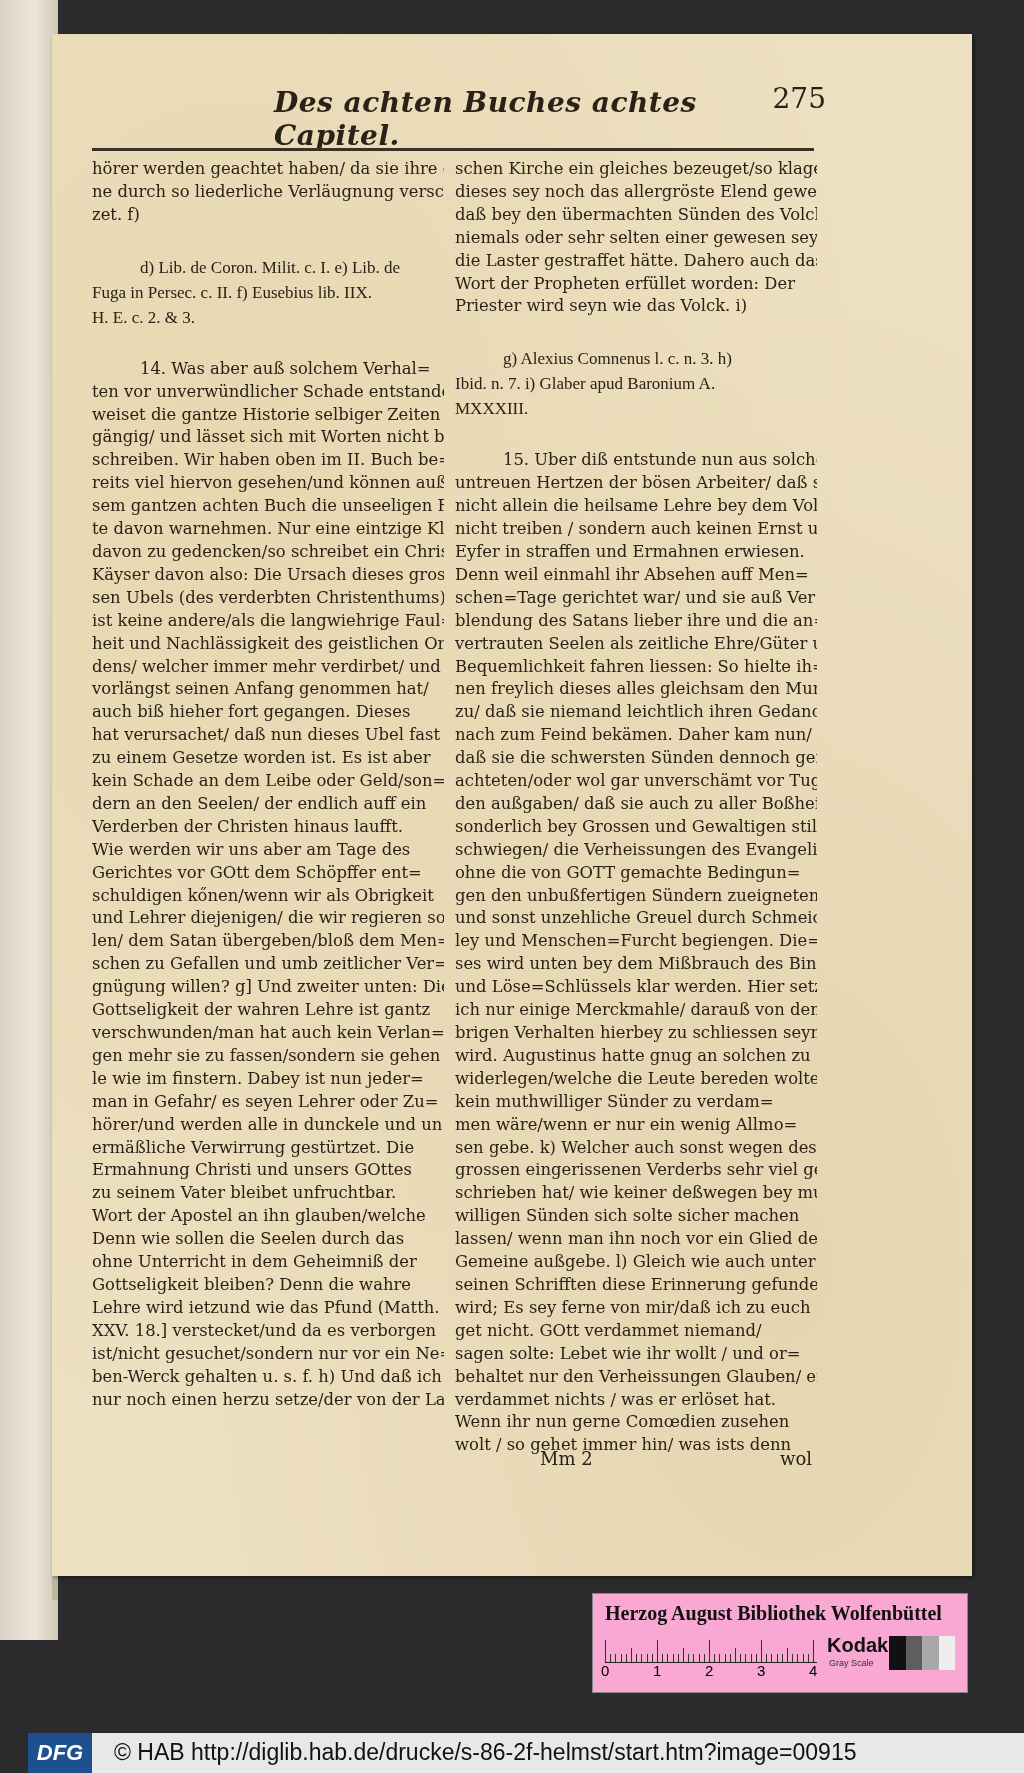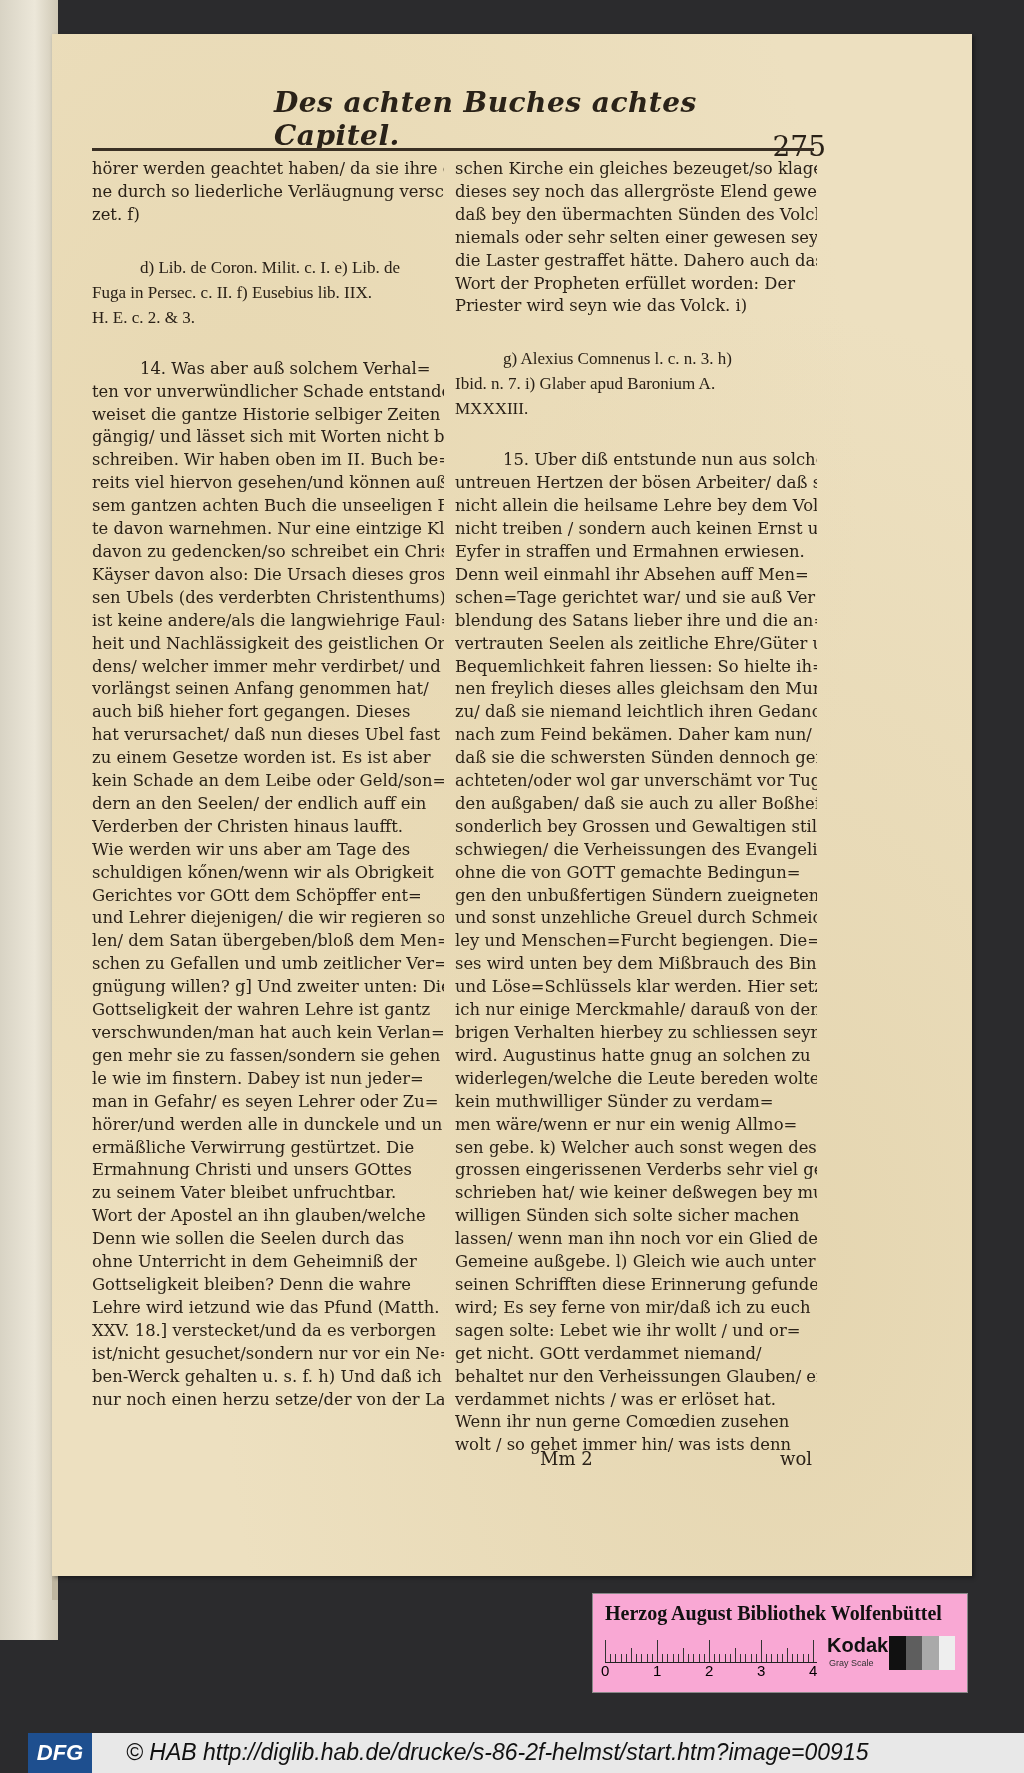--- a/index.html
+++ b/index.html
@@ -4,21 +4,21 @@
 <style>
   html, body { margin:0; padding:0; }
   body { width:1024px; height:1773px; background:#2b2b2d; position:relative; overflow:hidden; font-family:"DejaVu Serif", serif; }
   .left-page { position:absolute; left:0; top:0; width:58px; height:1640px; background:linear-gradient(90deg,#d8d3c4 0%,#ece7d9 60%,#cfc8b5 100%); }
   .left-page .edge { position:absolute; right:0; top:40px; width:6px; height:1560px; background:#bfb6a0; }
   .page { position:absolute; left:52px; top:34px; width:920px; height:1542px; background:#ede0c0;
           background-image: radial-gradient(ellipse at 20% 30%, rgba(220,200,150,.35), transparent 60%), radial-gradient(ellipse at 80% 80%, rgba(210,190,140,.3), transparent 55%);
           box-shadow: 2px 2px 4px rgba(0,0,0,.4); }
   .header { position:absolute; left:218px; top:86px; width:600px; height:36px; }
   .header .title { position:absolute; left:56px; top:0; font-size:28px; color:#2a2218; letter-spacing:0.5px; font-family:"DejaVu Serif", serif; font-weight:bold; font-style:italic; }
-  .header .pageno { position:absolute; right:-8px; top:-4px; font-size:28px; color:#2a2218; font-family:"DejaVu Serif", serif;margin-top:48px; }
+  .header .pageno { position:absolute; right:-8px; top:-4px; font-size:28px; color:#2a2218; font-family:"DejaVu Serif", serif; }
   .rule { position:absolute; left:92px; top:148px; width:722px; height:3px; background:#3a3024; }
   .col { position:absolute; color:#2a2117; font-family:"DejaVu Serif", serif; }
   .col.left { left:92px; top:158px; width:352px; }
   .col.right { left:455px; top:158px; width:362px; }
   .line { font-size:16.4px; line-height:22.9px; white-space:nowrap; overflow:hidden; text-align:justify; }
   .line.fn { font-size:17px; line-height:25px; font-family:"Liberation Serif", serif; }
   .gap-lg { height:28px; }
   .indent { padding-left:48px; }
   .sig { position:absolute; left:540px; top:1448px; font-size:18px; color:#2a2117; }
   .catch { position:absolute; left:780px; top:1448px; font-size:18px; color:#2a2117; }
@@ -27,21 +27,21 @@
   .label-card .ruler { position:absolute; left:12px; top:44px; width:212px; height:24px; border-bottom:1px solid #222; }
   .label-card .tick { position:absolute; bottom:0; width:1px; background:#333; }
   .label-card .nums { position:absolute; left:8px; top:68px; width:230px; font-family:"Liberation Sans", sans-serif; font-size:15px; }
   .label-card .nums span { position:absolute; }
   .label-card .kodak { position:absolute; left:234px; top:40px; font-family:"Liberation Sans", sans-serif; font-weight:bold; font-size:20px; color:#111; }
   .label-card .gray { position:absolute; left:236px; top:64px; font-family:"Liberation Sans", sans-serif; font-size:9px; color:#333; }
   .label-card .swatches { position:absolute; left:296px; top:42px; height:34px; width:66px; display:flex; }
   .label-card .swatches div { flex:1; }
   .footer { position:absolute; left:0; top:1733px; width:1024px; height:40px; background:#e8e8e8;margin-left:28px; }
   .footer .dfg { position:absolute; left:0; top:0; width:64px; height:40px; background:#1e4f8f; color:#fff; font-family:"Liberation Sans", sans-serif; font-weight:bold; font-style:italic; font-size:22px; line-height:40px; text-align:center; }
-  .footer .credit { position:absolute; left:98px; top:6px; font-family:"Liberation Sans", sans-serif; font-size:23px; color:#111;font-style:italic; }
+  .footer .credit { position:absolute; left:86px; top:6px; font-family:"Liberation Sans", sans-serif; font-size:23px; color:#111; }
 </style>
 </head>
 <body>
 
 <div class="left-page">
     <div class="edge"></div>
   </div>
 
 <div class="page"></div>
 
@@ -75,22 +75,22 @@
     <div class="line">heit und Nachlässigkeit des geistlichen Or=</div>
     <div class="line">dens/ welcher immer mehr verdirbet/ und</div>
     <div class="line">vorlängst seinen Anfang genommen hat/</div>
     <div class="line">auch biß hieher fort gegangen. Dieses</div>
     <div class="line">hat verursachet/ daß nun dieses Ubel fast</div>
     <div class="line">zu einem Gesetze worden ist. Es ist aber</div>
     <div class="line">kein Schade an dem Leibe oder Geld/son=</div>
     <div class="line">dern an den Seelen/ der endlich auff ein</div>
     <div class="line">Verderben der Christen hinaus laufft.</div>
     <div class="line">Wie werden wir uns aber am Tage des</div>
+    <div class="line">Gerichtes vor GOtt dem Schöpffer ent=</div>
     <div class="line">schuldigen kőnen/wenn wir als Obrigkeit</div>
-    <div class="line">Gerichtes vor GOtt dem Schöpffer ent=</div>
     <div class="line">und Lehrer diejenigen/ die wir regieren sol=</div>
     <div class="line">len/ dem Satan übergeben/bloß dem Men=</div>
     <div class="line">schen zu Gefallen und umb zeitlicher Ver=</div>
     <div class="line">gnügung willen? g] Und zweiter unten: Die</div>
     <div class="line">Gottseligkeit der wahren Lehre ist gantz</div>
     <div class="line">verschwunden/man hat auch kein Verlan=</div>
     <div class="line">gen mehr sie zu fassen/sondern sie gehen al=</div>
     <div class="line">le wie im finstern. Dabey ist nun jeder=</div>
     <div class="line">man in Gefahr/ es seyen Lehrer oder Zu=</div>
     <div class="line">hörer/und werden alle in dunckele und un=</div>
@@ -151,22 +151,22 @@
     <div class="line">kein muthwilliger Sünder zu verdam=</div>
     <div class="line">men wäre/wenn er nur ein wenig Allmo=</div>
     <div class="line">sen gebe. k) Welcher auch sonst wegen des</div>
     <div class="line">grossen eingerissenen Verderbs sehr viel ge=</div>
     <div class="line">schrieben hat/ wie keiner deßwegen bey muth=</div>
     <div class="line">willigen Sünden sich solte sicher machen</div>
     <div class="line">lassen/ wenn man ihn noch vor ein Glied der</div>
     <div class="line">Gemeine außgebe. l) Gleich wie auch unter</div>
     <div class="line">seinen Schrifften diese Erinnerung gefunden</div>
     <div class="line">wird; Es sey ferne von mir/daß ich zu euch</div>
+    <div class="line">get nicht. GOtt verdammet niemand/</div>
     <div class="line">sagen solte: Lebet wie ihr wollt / und or=</div>
-    <div class="line">get nicht. GOtt verdammet niemand/</div>
     <div class="line">behaltet nur den Verheissungen Glauben/ er</div>
     <div class="line">verdammet nichts / was er erlöset hat.</div>
     <div class="line">Wenn ihr nun gerne Comœdien zusehen</div>
     <div class="line">wolt / so gehet immer hin/ was ists denn</div>
   </div>
 
 <div class="sig">Mm 2</div>
 <div class="catch">wol</div>
 
 <div class="label-card">

